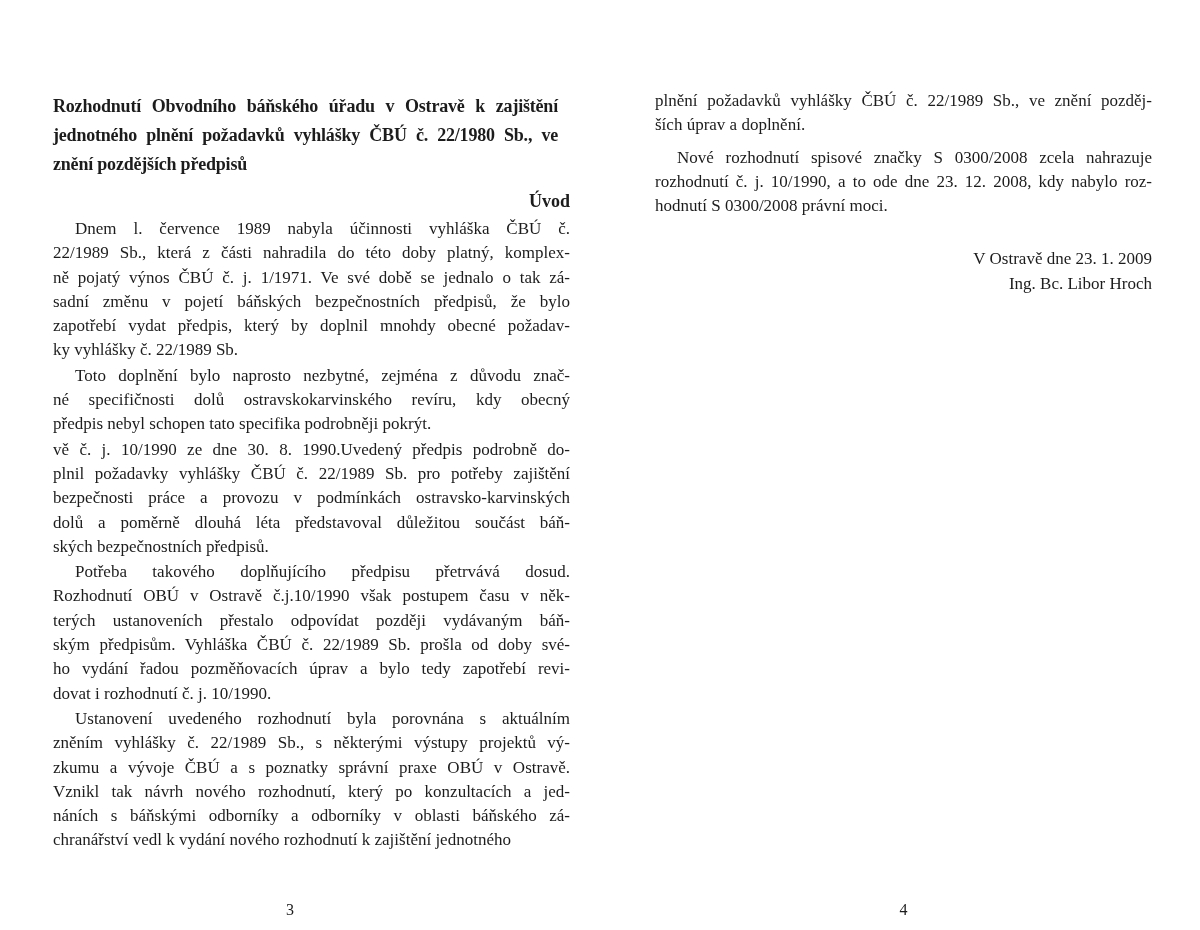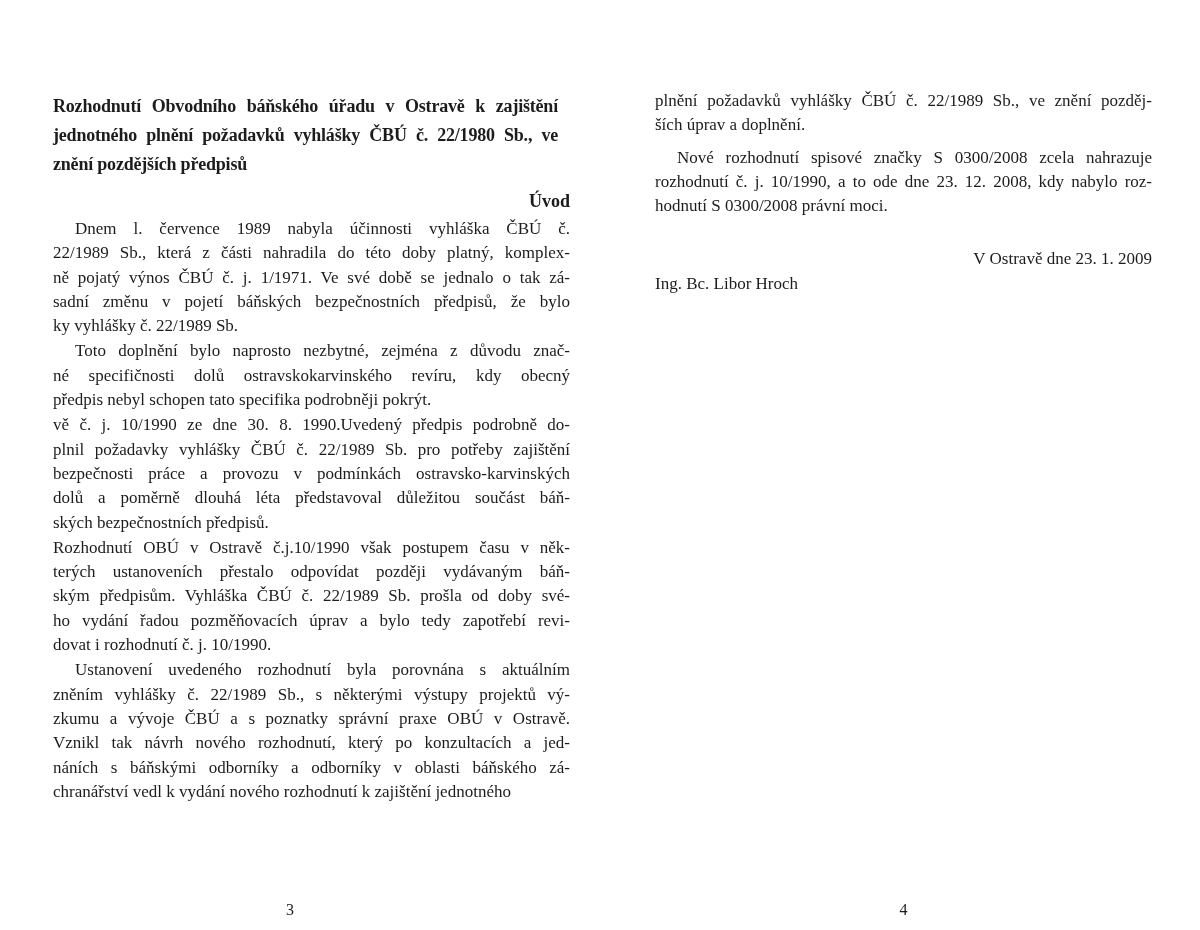--- a/index.html
+++ b/index.html
@@ -41,20 +41,21 @@
   }
   .line.final { text-align-last: left; }
   .line.indent { padding-left: 22px; }
 
   .dateline {
     margin-top: 29px;
     font-size: 17px; line-height: 24.3px; text-align: right;
   }
   .signature {
     font-size: 17px; line-height: 24.3px;
+    text-align: right;
   }
 
   .pagenum {
     position: absolute;
     top: 856px;
     font-size: 16px; line-height: 20px;
     text-align: center;
   }
   #pagenum-left  { left: 53px;  width: 474px; }
   #pagenum-right { left: 655px; width: 497px; }
@@ -68,35 +69,37 @@
         <div class="line">Rozhodnutí Obvodního báňského úřadu v Ostravě k zajištění</div>
         <div class="line">jednotného plnění požadavků vyhlášky ČBÚ č. 22/1980 Sb., ve</div>
         <div class="line final">znění pozdějších předpisů</div>
       </div>
       <div class="heading">Úvod</div>
       <div class="paragraph">
         <div class="line indent">Dnem l. července 1989 nabyla účinnosti vyhláška ČBÚ č.</div>
         <div class="line">22/1989 Sb., která z části nahradila do této doby platný, komplex-</div>
         <div class="line">ně pojatý výnos ČBÚ č. j. 1/1971. Ve své době se jednalo o tak zá-</div>
         <div class="line">sadní změnu v pojetí báňských bezpečnostních předpisů, že bylo</div>
+        <div class="line">zapotřebí vydat předpis, který by doplnil mnohdy obecné požadav-</div>
         <div class="line final">ky vyhlášky č. 22/1989 Sb.</div>
       </div>
       <div class="paragraph">
         <div class="line indent">Toto doplnění bylo naprosto nezbytné, zejména z důvodu znač-</div>
         <div class="line">né specifičnosti dolů ostravskokarvinského revíru, kdy obecný</div>
         <div class="line final">předpis nebyl schopen tato specifika podrobněji pokrýt.</div>
       </div>
       <div class="paragraph">
         <div class="line">vě č. j. 10/1990 ze dne 30. 8. 1990.Uvedený předpis podrobně do-</div>
         <div class="line">plnil požadavky vyhlášky ČBÚ č. 22/1989 Sb. pro potřeby zajištění</div>
         <div class="line">bezpečnosti práce a provozu v podmínkách ostravsko-karvinských</div>
         <div class="line">dolů a poměrně dlouhá léta představoval důležitou součást báň-</div>
         <div class="line final">ských bezpečnostních předpisů.</div>
       </div>
       <div class="paragraph">
+        <div class="line indent">Potřeba takového doplňujícího předpisu přetrvává dosud.</div>
         <div class="line">Rozhodnutí OBÚ v Ostravě č.j.10/1990 však postupem času v něk-</div>
         <div class="line">terých ustanoveních přestalo odpovídat později vydávaným báň-</div>
         <div class="line">ským předpisům. Vyhláška ČBÚ č. 22/1989 Sb. prošla od doby své-</div>
         <div class="line">ho vydání řadou pozměňovacích úprav a bylo tedy zapotřebí revi-</div>
         <div class="line final">dovat i rozhodnutí č. j. 10/1990.</div>
       </div>
       <div class="paragraph">
         <div class="line indent">Ustanovení uvedeného rozhodnutí byla porovnána s aktuálním</div>
         <div class="line">zněním vyhlášky č. 22/1989 Sb., s některými výstupy projektů vý-</div>
         <div class="line">zkumu a vývoje ČBÚ a s poznatky správní praxe OBÚ v Ostravě.</div>

